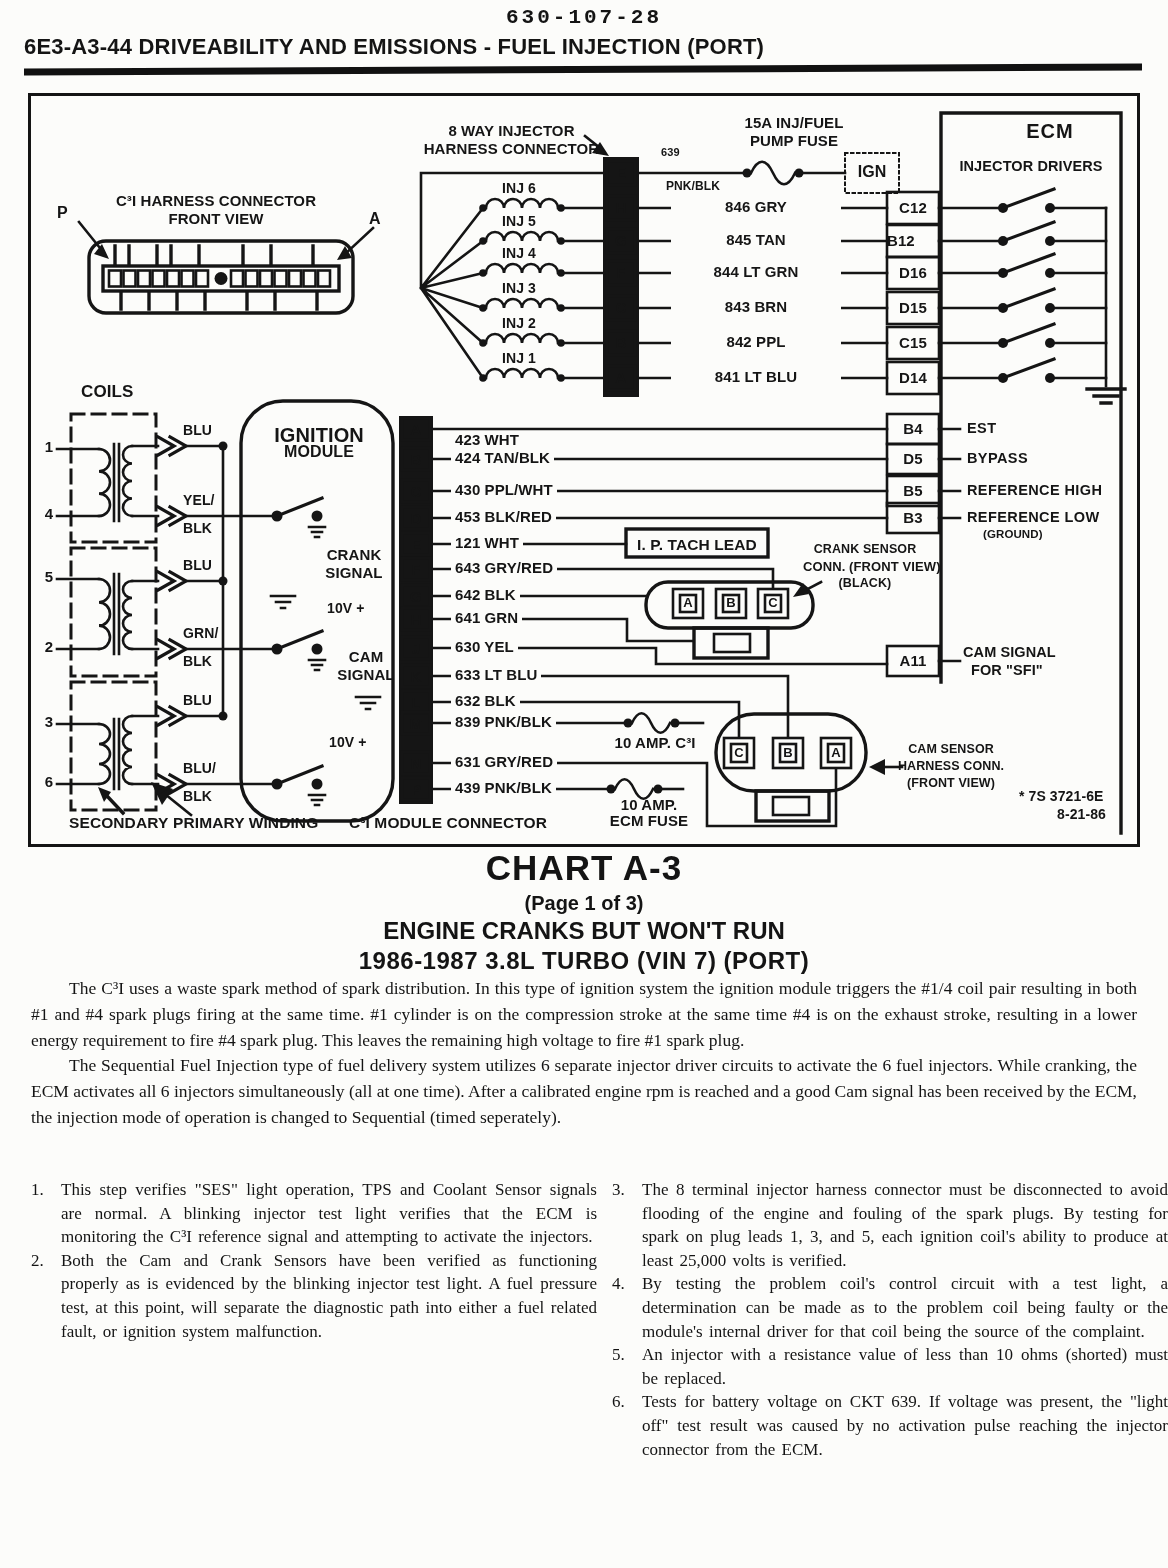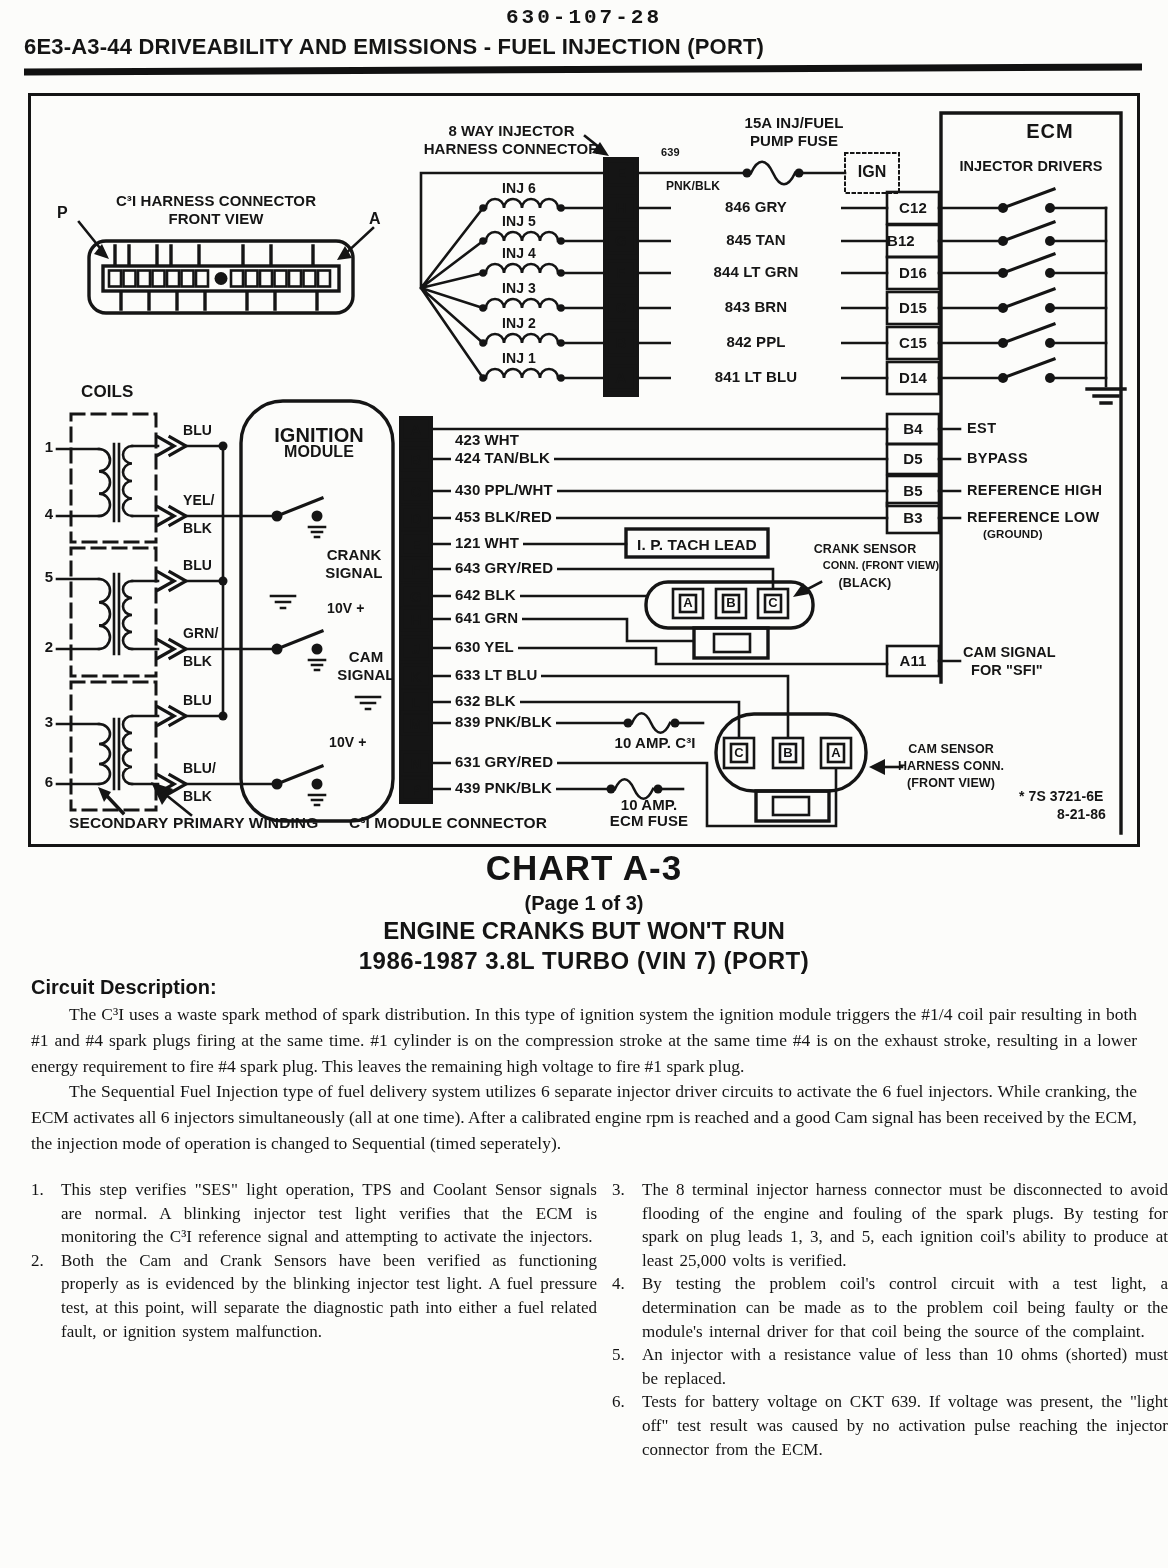--- a/index.html
+++ b/index.html
@@ -318,21 +318,21 @@
       <div class="dl" style="left:240px;top:328px;width:96px;text-align:center;font-size:20px;">IGNITION</div>
       <div class="dl" style="left:240px;top:347px;width:96px;text-align:center;font-size:16px;">MODULE</div>
       <div class="dl" style="left:284px;top:450px;width:78px;text-align:center;font-size:15px;">CRANK</div>
       <div class="dl" style="left:284px;top:468px;width:78px;text-align:center;font-size:15px;">SIGNAL</div>
       <div class="dl" style="left:296px;top:504px;font-size:14px;">10V +</div>
       <div class="dl" style="left:296px;top:552px;width:78px;text-align:center;font-size:15px;">CAM</div>
       <div class="dl" style="left:296px;top:570px;width:78px;text-align:center;font-size:15px;">SIGNAL</div>
       <div class="dl" style="left:298px;top:638px;font-size:14px;">10V +</div>
       <div class="dl" style="left:597px;top:440px;width:138px;text-align:center;font-size:15.5px;">I. P. TACH LEAD</div>
       <div class="dl" style="left:772px;top:446px;width:124px;text-align:center;font-size:12.5px;">CRANK SENSOR</div>
-      <div class="dl" style="left:788px;top:463px;width:124px;text-align:center;font-size:11px;">CONN. (FRONT VIEW)</div>
+      <div class="dl" style="left:772px;top:463px;width:124px;text-align:center;font-size:13px;">CONN. (FRONT VIEW)</div>
       <div class="dl" style="left:772px;top:480px;width:124px;text-align:center;font-size:12.5px;">(BLACK)</div>
       <div class="dl" style="left:932px;top:548px;font-size:14.5px;">CAM SIGNAL</div>
       <div class="dl" style="left:940px;top:566px;font-size:14.5px;">FOR "SFI"</div>
       <div class="dl" style="left:572px;top:638px;width:104px;text-align:center;font-size:15px;">10 AMP. C³I</div>
       <div class="dl" style="left:576px;top:700px;width:84px;text-align:center;font-size:15px;">10 AMP.</div>
       <div class="dl" style="left:570px;top:716px;width:96px;text-align:center;font-size:15px;">ECM FUSE</div>
       <div class="dl" style="left:864px;top:646px;width:112px;text-align:center;font-size:12.5px;">CAM SENSOR</div>
       <div class="dl" style="left:864px;top:663px;width:112px;text-align:center;font-size:12.5px;">HARNESS CONN.</div>
       <div class="dl" style="left:864px;top:680px;width:112px;text-align:center;font-size:12.5px;">(FRONT VIEW)</div>
       <div class="dl" style="left:988px;top:692px;font-size:14px;">* 7S 3721-6E</div>
@@ -428,21 +428,20 @@
   </div>
 
   <div class="chart-block">
     <div class="ct1">CHART A-3</div>
     <div class="ct2">(Page 1 of 3)</div>
     <div class="ct3">ENGINE CRANKS BUT WON'T RUN</div>
     <div class="ct4">1986-1987  3.8L  TURBO  (VIN 7)  (PORT)</div>
   </div>
 
   <div class="abs cdesc">
-    <div class="ch">Circuit Description:</div>
     <p>The C³I uses a waste spark method of spark distribution.  In this type of ignition system the ignition module triggers the #1/4 coil pair resulting in both #1 and #4 spark plugs firing at the same time.  #1 cylinder is on the compression stroke at the same time #4 is on the exhaust stroke, resulting in a lower energy requirement to fire #4 spark plug.  This leaves the remaining high voltage to fire #1 spark plug.</p>
     <p>The Sequential Fuel Injection type of fuel delivery system utilizes 6 separate injector driver circuits to activate the 6 fuel injectors.  While cranking, the ECM activates all 6 injectors simultaneously (all at one time).  After a calibrated engine rpm is reached and a good Cam signal has been received by the ECM, the injection mode of operation is changed to Sequential (timed seperately).</p>
   </div>
 
   <div class="tcol" style="left:31px;top:1178px;width:566px;">
     <div class="item">
       <div class="num">1.</div>
       <div class="txt">This step verifies "SES" light operation,  TPS and Coolant Sensor signals are normal.   A blinking injector test light verifies that the ECM is monitoring the C³I reference signal and attempting to activate the injectors.</div>
     </div>
     <div class="item">

